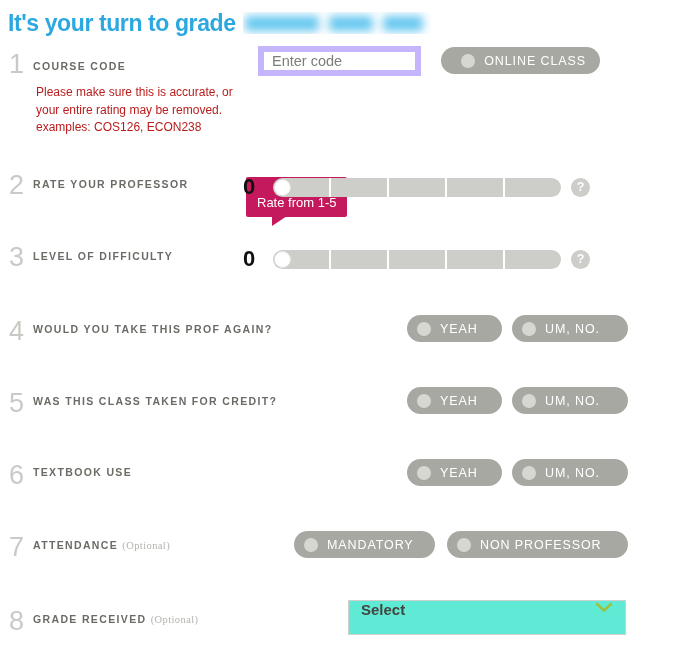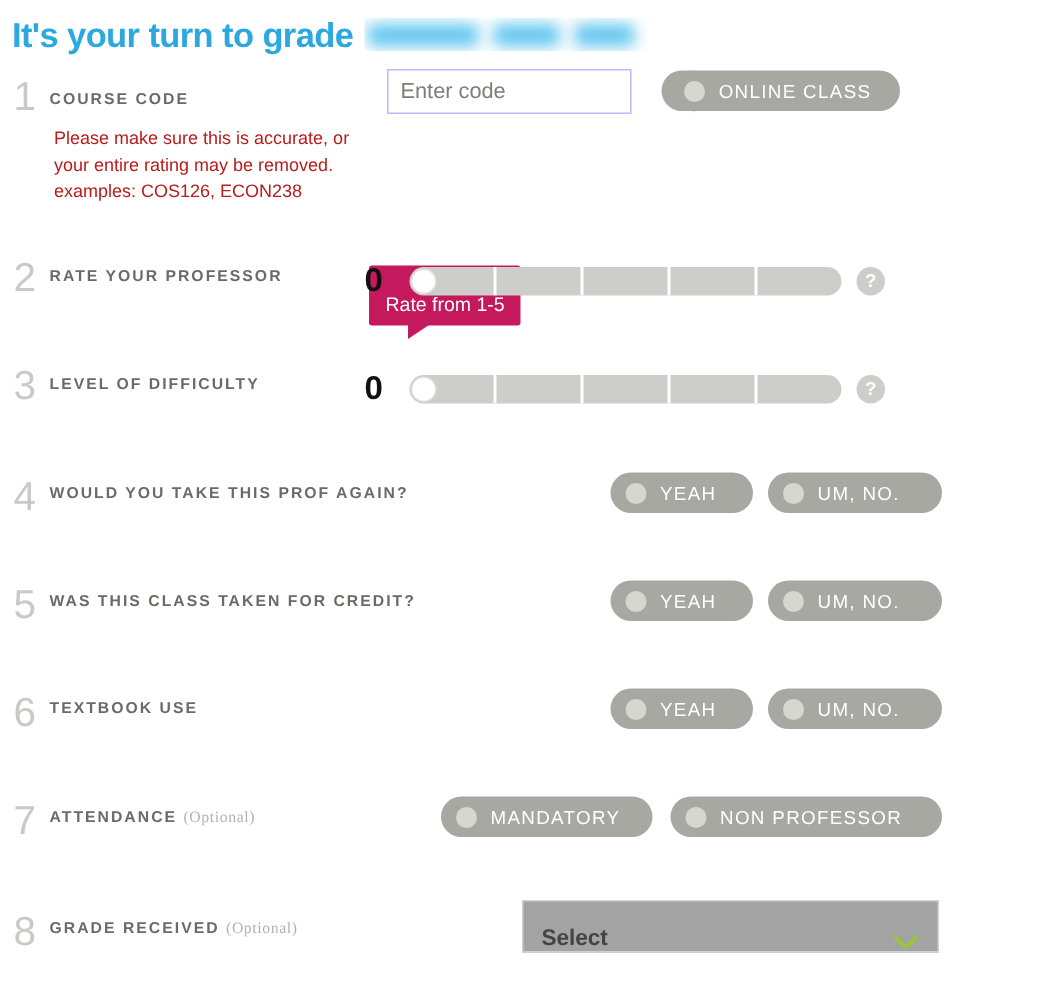--- a/index.html
+++ b/index.html
@@ -101,21 +101,21 @@
     line-height: 17.5px;
     color: #b91c1c;
   }
 
   .code-input-wrap {
     position: absolute;
     left: 258px;
     top: 46px;
     width: 163px;
     height: 30px;
-    border: 1px solid #c4b5fd;
+    border: 6px solid #c4b5fd;
     background: #ffffff;
     display: flex;
     align-items: center;
   }
   .code-input {
     flex: 1;
     height: 100%;
     border: 0;
     outline: none;
     padding: 0 8px;
@@ -237,23 +237,23 @@
   }
 
   
   .select-wrap {
     position: absolute;
     left: 348px;
     top: 600px;
     width: 278px;
     height: 35px;
     border: 1px solid #d0d0cc;
-    background: #a3a3a3;
-    display: flex;
-    align-items: flex-end;
+    background: #5eead4;
+    display: flex;
+    align-items: flex-start;
     padding: 0 12px;
     cursor: pointer;
   }
   .select-value {
     flex: 1;
     font-size: 15px;
     font-weight: bold;
     color: #444440;
   }
 </style>
@@ -280,21 +280,21 @@
     <div class="code-input-wrap">
       <input class="code-input" type="text" placeholder="Enter code" style="">
       <span class="autofill-icon">
         <svg width="17" height="17" viewBox="0 0 17 17">
           <rect x="4.5" y="2.5" width="11" height="12" fill="#f2f5f7" stroke="#9aa7ae" stroke-width="1"></rect>
           <path d="M2 3 L9.5 3 L9.5 8.5 L12 8.5 L6.2 13.6 L0.5 8.5 L3 8.5 Z" fill="#2196dd"></path>
         </svg>
       </span>
     </div>
 
-    <div class="pill" style="left:441px; top:47px; width:159px; justify-content:center;">
+    <div class="pill" style="left:441px; top:47px; width:159px; justify-content:flex-end;">
       <span class="pill-dot"></span>
       <span class="pill-label">ONLINE CLASS</span>
     </div>
   </div>
 
   <div class="tooltip">Rate from 1-5</div>
 
   <div class="row" style="top:0">
     <div class="step-num" style="top:172px">2</div>
     <div class="row-label" style="top:178px">RATE YOUR PROFESSOR</div>

